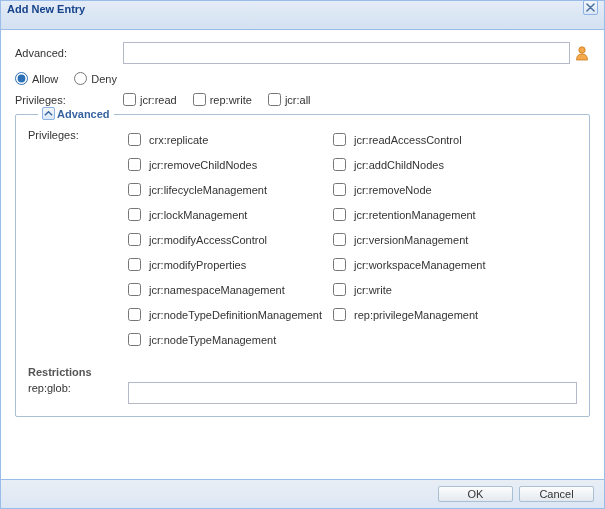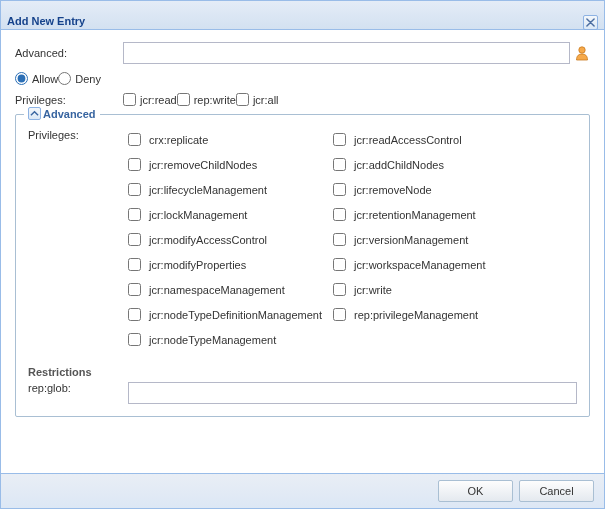--- a/index.html
+++ b/index.html
@@ -1,48 +1,48 @@
 <!DOCTYPE html>
 <html><head>
 <meta charset="utf-8">
 <style>
   * { box-sizing: border-box; }
   html, body { margin: 0; padding: 0; font-family: Tahoma, Arial, sans-serif; font-size: 11px; color: #333; background: #fff; }
   .window { width: 605px; height: 509px; border: 1px solid #99bce8; background: #fff; display: flex; flex-direction: column; }
-  .titlebar { height: 24px; background: linear-gradient(#e4ecf7, #d3e1f1); border-bottom: 1px solid #99bce8; display: flex; align-items: flex-start; padding: 14px 6px; gap: 32px; }
+  .titlebar { height: 24px; background: linear-gradient(#e4ecf7, #d3e1f1); border-bottom: 1px solid #99bce8; display: flex; align-items: flex-end; padding: 14px 6px; gap: 32px; }
   .title { flex: 1; color: #15428b; font-weight: bold; font-size: 11px; }
   .close-btn { width: 15px; height: 15px; border: 1px solid #8db2e3; background: linear-gradient(#f3f7fb,#dbe8f6); color: #4b6da0; font-weight: bold; font-size: 11px; display: flex; align-items: center; justify-content: center; cursor: pointer; border-radius: 2px; }
   .body { padding: 12px 14px 8px 14px; flex: 1; overflow: hidden; }
   .row { display: flex; align-items: center; margin-bottom: 8px; }
   .lbl { width: 108px; color: #333; }
   .principal-wrap { flex: 1; display: flex; align-items: center; }
   .principal-input { flex: 1; height: 22px; border: 1px solid #b5b8c8; background: #fff; padding: 2px 4px; font-size: 11px; }
   .user-icon { width: 16px; height: 16px; margin-left: 4px; }
-  .radio-row, .cb-row { display: flex; align-items: center; }
+  .radio-row, .cb-row { display: flex; gap: 16px; align-items: center; }
   .radio-item, .cb-item { display: flex; align-items: center; gap: 4px; white-space: nowrap; }
   input[type=radio], input[type=checkbox] { margin: 0; width: 13px; height: 13px; }
   input[type=radio] { accent-color: #2b6fb6; }
 
   .fieldset { border: 1px solid #a9bfd3; border-radius: 2px; margin-top: 6px; position: relative; padding: 10px 12px 12px 12px; }
-  .legend { position: absolute; top: -8px; left: 8px; background: #fff; padding: 0 4px; display: flex; align-items: center; gap: 2px; color: #3764a0; font-weight: bold; }
+  .legend { position: absolute; top: -8px; left: 22px; background: #fff; padding: 0 4px; display: flex; align-items: center; gap: 2px; color: #3764a0; font-weight: bold; }
   .legend .toggle { width: 13px; height: 13px; border: 1px solid #8db2e3; background: linear-gradient(#f3f7fb,#dbe8f6); display: inline-flex; align-items: center; justify-content: center; cursor: pointer; border-radius: 2px; }
   .legend .toggle svg { width: 9px; height: 9px; }
 
   .adv-grid { display: flex; padding-top: 2px; }
   .adv-label { width: 100px; padding-top: 2px; }
   .adv-cols { flex: 1; display: grid; grid-template-columns: 205px 1fr; }
   .col-item { display: flex; align-items: center; gap: 8px; height: 25px; }
 
   .restrict-head { font-weight: bold; color: #555; margin-top: 14px; }
   .restrict-row { display: flex; margin-top: 4px; }
   .restrict-lbl { width: 100px; }
   .glob-input { flex: 1; height: 22px; border: 1px solid #b5b8c8; padding: 2px 4px; font-size: 11px; }
 
   .buttonbar { border-top: 1px solid #99bce8; background: linear-gradient(#e9eef5,#dce7f5); padding: 6px 10px; display: flex; justify-content: flex-end; gap: 6px; }
-  .btn { min-width: 75px; height: 22px; border: 1px solid #a9bfd3; background: linear-gradient(#fdfdfd,#e4e9ef); color: #333; font-size: 11px; cursor: pointer; border-radius: 2px; }
+  .btn { min-width: 75px; height: 16px; border: 1px solid #a9bfd3; background: linear-gradient(#fdfdfd,#e4e9ef); color: #333; font-size: 11px; cursor: pointer; border-radius: 2px; }
 </style>
 </head>
 <body>
 
 <div class="window">
   <div class="titlebar">
     <span class="title">Add New Entry</span>
     <div class="close-btn" title="Close">
       <svg viewBox="0 0 10 10" width="9" height="9">
           <path d="M1 1 L9 9 M9 1 L1 9" stroke="#4b6da0" stroke-width="1.6" stroke-linecap="round"></path>

